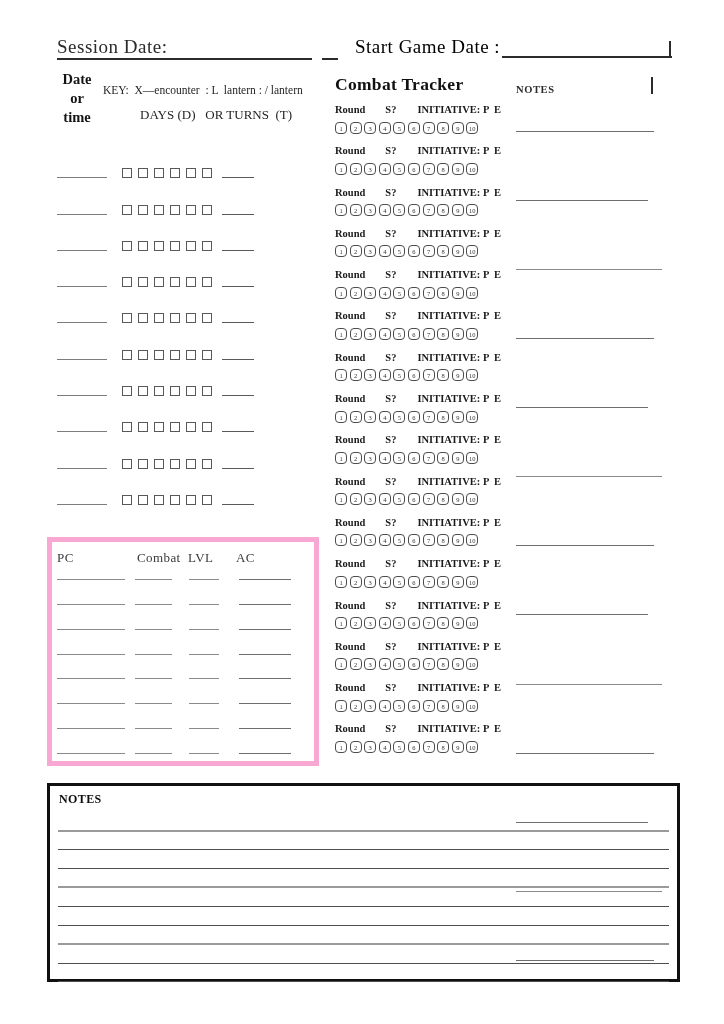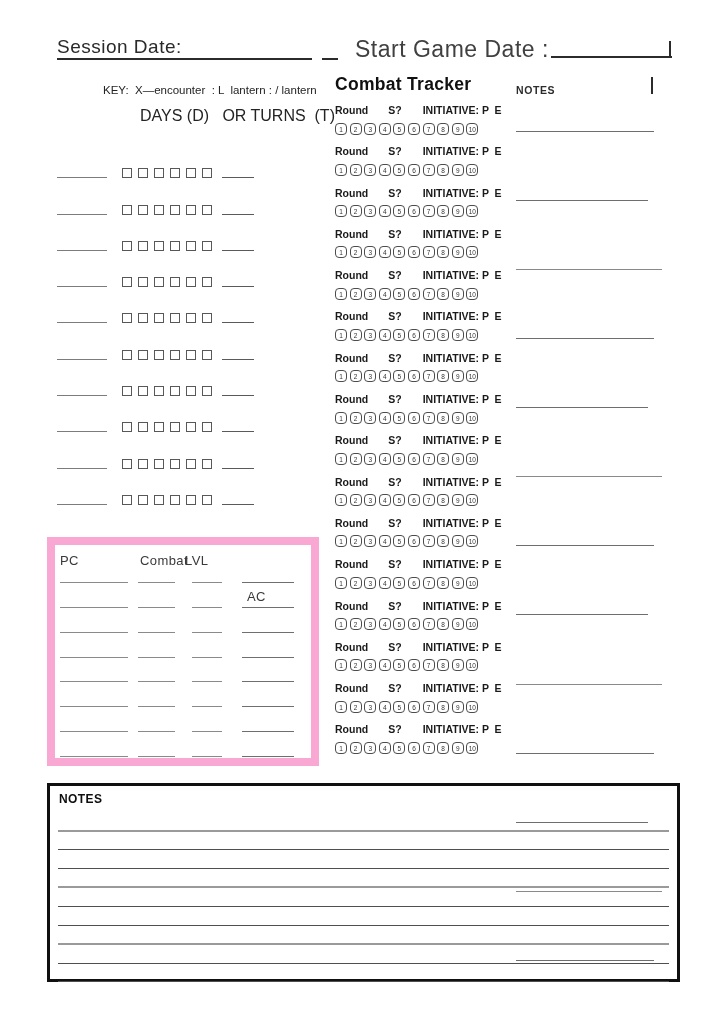--- a/index.html
+++ b/index.html
@@ -1,59 +1,59 @@
 <!DOCTYPE html>
 <html><head>
 <meta charset="utf-8">
 <style>
   html,body{margin:0;padding:0;background:#e8e8e8;}
   .page{
     position:relative;width:724px;height:1024px;background:#ffffff;
-    margin:0 auto;font-family:Liberation Sans, sans-serif;color:#1f1f1f;
+    margin:0 auto;font-family:Liberation Serif, serif;color:#1f1f1f;
     overflow:hidden;
   }
   
   .session-field{
     position:absolute;left:57px;top:36px;width:255px;height:22px;
     border-bottom:2px solid #2b2b2b;font-size:19px;letter-spacing:.5px;color:#2a2a2a;
   }
   .end-tick{
     position:absolute;top:41px;width:2px;height:17px;background:#2b2b2b;
   }
   .tick-underline{
     position:absolute;left:322px;top:36px;width:16px;height:22px;border-bottom:2px solid #2b2b2b;
   }
   .start-field{
     position:absolute;left:355px;top:36px;width:317px;height:22px;
-    display:flex;align-items:stretch;font-size:23px;letter-spacing:.5px;color:#404040;
+    display:flex;align-items:stretch;font-size:19px;letter-spacing:.5px;color:#000000;
   }
   .start-field .blank{flex:1;border-bottom:2px solid #2b2b2b;margin-left:2px;}
   
   .date-or-time{
     position:absolute;left:50px;top:70px;width:54px;text-align:center;
     font-size:14.5px;font-weight:bold;line-height:19px;color:#141414;
   }
   .key-line{position:absolute;left:103px;top:84px;font-size:11.5px;color:#242424;white-space:pre;}
-  .units-line{position:absolute;left:140px;top:107px;font-size:16px;color:#242424;white-space:pre;}
+  .units-line{position:absolute;left:140px;top:107px;font-size:13px;color:#242424;white-space:pre;}
   .time-rows{position:absolute;left:57px;top:142px;width:210px;}
   .time-row{height:36.3px;display:flex;align-items:flex-end;}
   .time-row .longline{width:50px;border-bottom:1.8px solid #7c7c7c;height:1px;}
   .time-row .boxes{display:flex;gap:6px;margin-left:15px;}
   .time-row .cbx{width:10px;height:10px;border:1.4px solid #585858;background:#fff;box-sizing:border-box;}
   .time-row .shortline{width:32px;border-bottom:1.8px solid #5a5a5a;height:1px;margin-left:10px;}
   
   .pc-box{
     position:absolute;left:47px;top:537px;width:272px;height:229px;
-    border:8px solid #f9a8d4;box-sizing:border-box;
+    border:5px solid #f9a8d4;box-sizing:border-box;
   }
   .pc-head span{position:absolute;top:8px;font-size:13px;color:#3a3a3a;letter-spacing:.4px;}
   .pc-head span:nth-child(1){left:5px;}
   .pc-head span:nth-child(2){left:85px;}
-  .pc-head span:nth-child(3){left:130px;}
-  .pc-head span:nth-child(4){left:192px;margin-top:36px;}
+  .pc-head span:nth-child(3){left:136px;}
+  .pc-head span:nth-child(4){left:184px;}
   .pc-rows{position:absolute;left:0;top:13px;right:0;}
   .pc-row{position:relative;height:24.9px;}
   .pc-row i{position:absolute;bottom:0;border-bottom:1.5px solid #8a8a8a;}
   .pc-row i.c1{left:5px;width:68px;}
   .pc-row i.c2{left:83px;width:37px;}
   .pc-row i.c3{left:137px;width:30px;}
   .pc-row i.c4{left:187px;width:52px;border-bottom-color:#6f6f6f;}
   
   .ct-title{position:absolute;left:335px;top:74px;font-size:17.5px;font-weight:bold;color:#101010;letter-spacing:.3px;}
   .ct-notes-heading{position:absolute;left:516px;top:84px;font-size:10.5px;font-weight:600;color:#2c2c2c;letter-spacing:.6px;}
@@ -94,20 +94,26 @@
   <div class="tick-underline">
     <span class="end-tick" style="left:329px;top:41px;"></span>
   </div>
 
   <div class="start-field">
     <span>Start Game Date :</span>
     <span class="blank"></span>
   </div>
   <span class="end-tick" style="left:669px;top:41px;"></span>
 
+  <div class="date-or-time">
+
+  <div>Date</div>
+      <div>or</div>
+      <div>time</div>
+    </div>
   <div class="key-line">KEY:  X—encounter  : L  lantern : / lantern</div>
   <div class="units-line">DAYS (D)   OR TURNS  (T)</div>
 
   <div class="time-rows">
 
   <div class="time-row">
       <span class="longline"></span>
       <span class="boxes">
 
       <span class="cbx"></span>

